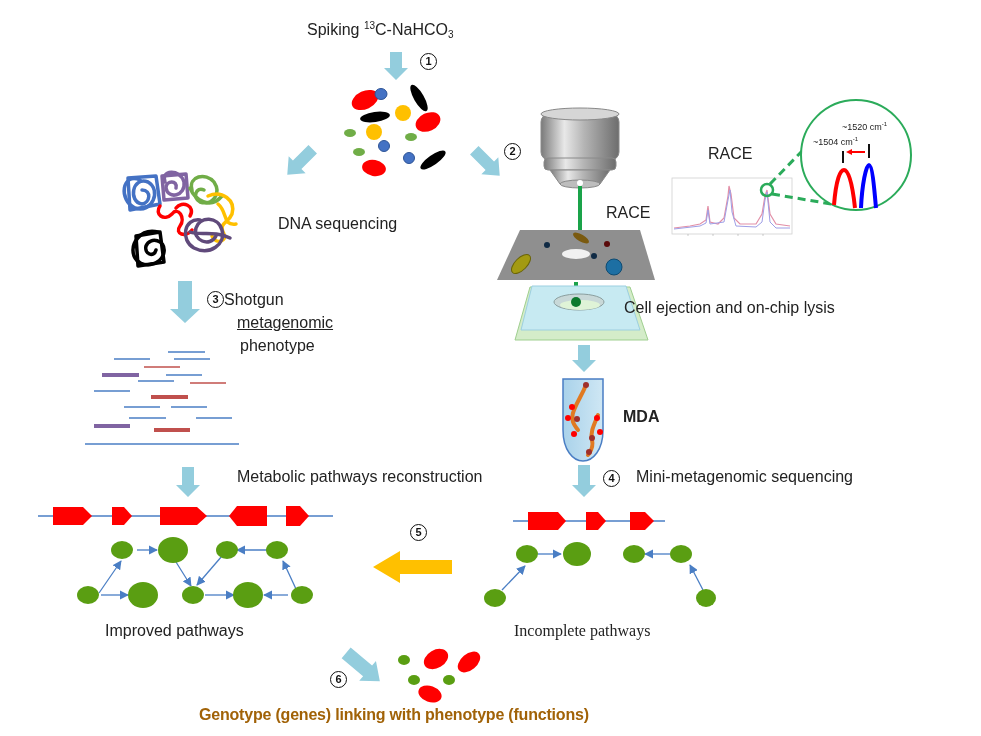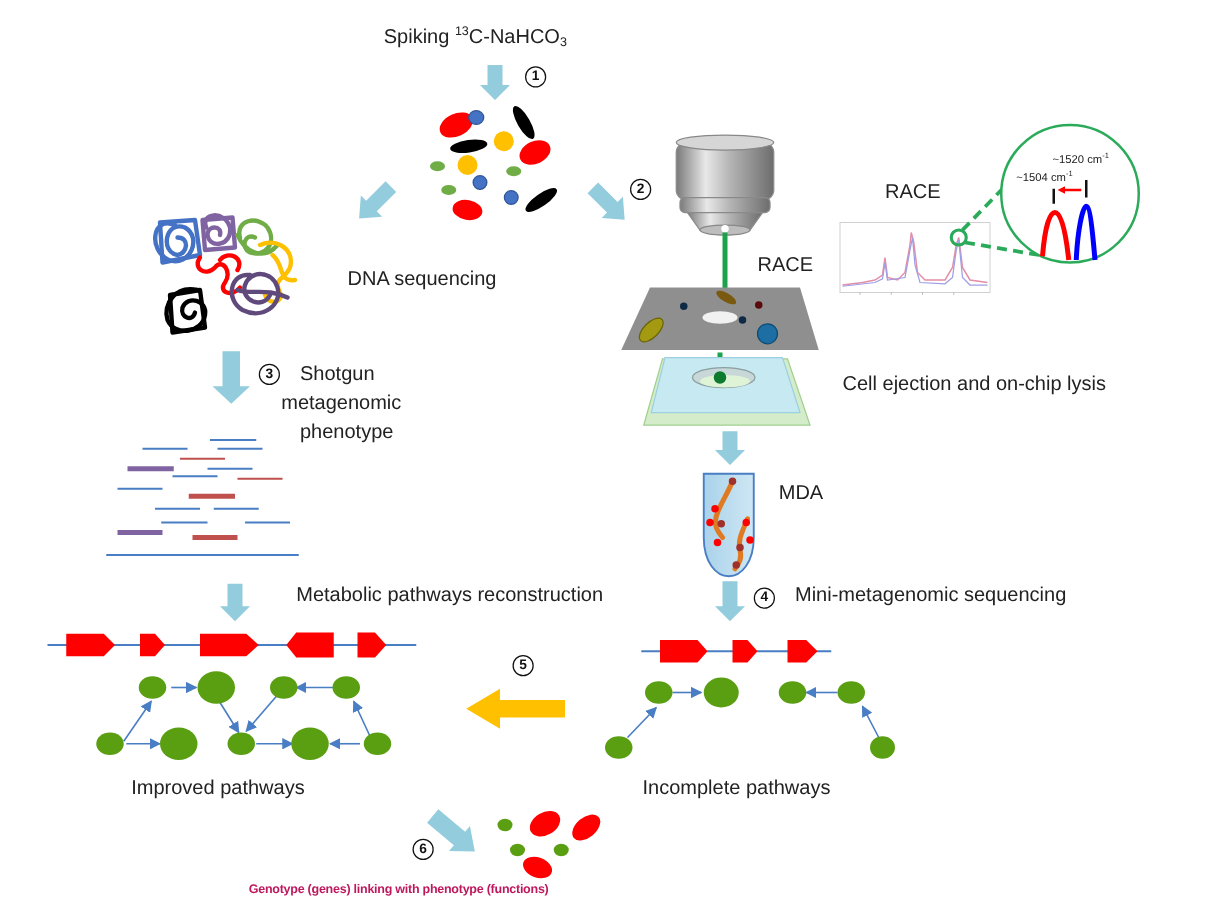--- a/index.html
+++ b/index.html
@@ -6,21 +6,21 @@
   body { width: 981px; height: 736px; position: relative; overflow: hidden;
          font-family: "Liberation Sans", sans-serif; color: #1a1a1a; }
   #stage { position: absolute; left: 0; top: 0; width: 981px; height: 736px; }
   .lbl { position: absolute; font-size: 16px; line-height: 19px; white-space: nowrap; color: #222; }
   .lbl sup { font-size: 10px; vertical-align: 6px; line-height: 0; }
   .lbl sub { font-size: 10px; vertical-align: -3px; line-height: 0; }
   .step { position: absolute; width: 15px; height: 15px; border: 1.6px solid #111; border-radius: 50%;
           font-size: 11px; font-weight: bold; text-align: center; line-height: 15px; color: #111; background: #fff; }
   .tiny { position: absolute; font-size: 9px; white-space: nowrap; color: #222; }
   .tiny sup { font-size: 6px; vertical-align: 4px; line-height: 0; }
-  .final { position: absolute; font-size: 10px; font-weight: bold; white-space: nowrap; color: #be185d; letter-spacing: -0.2px; }
+  .final { position: absolute; font-size: 16px; font-weight: bold; white-space: nowrap; color: #a16207; letter-spacing: -0.2px; }
 </style>
 </head>
 <body>
 
 <div id="stage">
 
 <svg width="981" height="736" viewBox="0 0 981 736" xmlns="http://www.w3.org/2000/svg" style="position:absolute;left:0;top:0">
   <defs>
     <marker id="edgeArrow" viewBox="0 0 10 10" refX="9" refY="5" markerWidth="7" markerHeight="7" orient="auto">
       <path d="M0,0 L10,5 L0,10 z" fill="#4a7ec4"></path>
@@ -274,29 +274,29 @@
 <div class="lbl" style="left:708px; top:144px;">RACE</div>
 
 <div class="tiny" style="left:842px; top:122px;">
   <span>~1520 cm</span><sup>-1</sup>
 </div>
 <div class="tiny" style="left:813px; top:137px;">
   <span>~1504 cm</span><sup>-1</sup>
 </div>
 
 
-<div class="lbl" style="left:674px; top:298px;">Cell ejection and on-chip lysis</div>
-
-<div class="lbl" style="left:240px; top:290px;">Shotgun</div>
-<div class="lbl" style="left:225px; top:313px;">metagenomic</div>
+<div class="lbl" style="left:624px; top:298px;">Cell ejection and on-chip lysis</div>
+
+<div class="lbl" style="left:224px; top:290px;">Shotgun</div>
+<div class="lbl" style="left:237px; top:313px;text-decoration:underline;">metagenomic</div>
 <div class="lbl" style="left:240px; top:336px;">phenotype</div>
 
-<div class="lbl" style="left:623px; top:385px;">MDA</div>
+<div class="lbl" style="left:623px; top:407px;font-weight:bold;">MDA</div>
 
 <div class="lbl" style="left:636px; top:467px;">Mini-metagenomic sequencing</div>
 <div class="lbl" style="left:237px; top:467px;">Metabolic pathways reconstruction</div>
 
 <div class="lbl" style="left:105px; top:621px;">Improved pathways</div>
-<div class="lbl" style="left:514px; top:621px;">Incomplete pathways</div>
+<div class="lbl" style="left:514px; top:621px;font-family:Liberation Serif, serif;">Incomplete pathways</div>
 
 <div class="final" style="left:199px; top:706px;">Genotype (genes) linking with phenotype (functions)</div>
 
 </div>
 
 </body></html>

